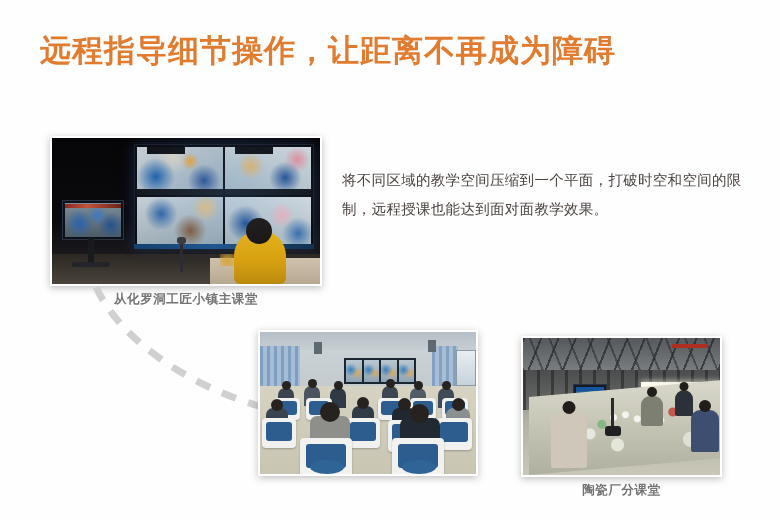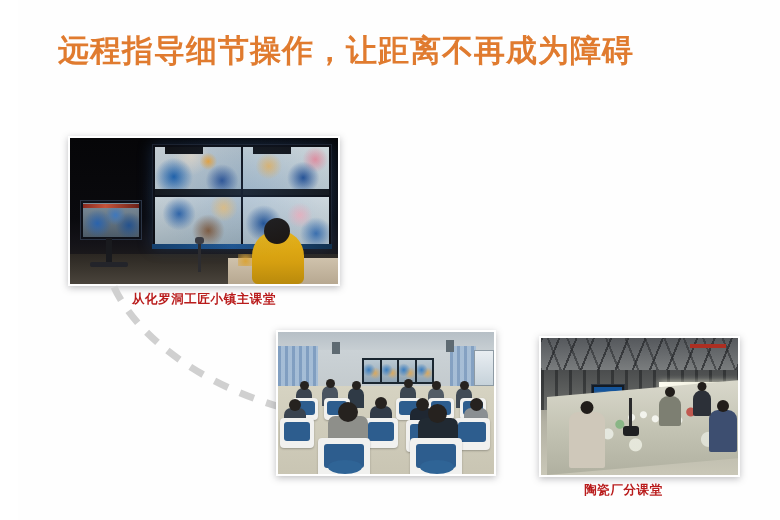--- a/index.html
+++ b/index.html
@@ -13,21 +13,20 @@
     overflow: hidden;
     position: relative;
     font-family: "Liberation Sans", "DejaVu Sans", sans-serif;
     background: #ffffff;
   }
 
   .slide {
     position: absolute;
     inset: 0;
     background: #fefefe;
-    margin-left: 18px;
   }
 
   
   .slide-title {
     position: absolute;
     left: 40px;
     top: 32px;
     font-size: 31px;
     font-weight: bold;
     letter-spacing: 1px;
@@ -336,37 +335,38 @@
     position: absolute;
     left: 70px; top: 275px;
     width: 210px; height: 150px;
     pointer-events: none;
   }
 
   
   .caption {
     position: absolute;
     font-size: 12.5px;
-    color: #b91c1c;
+    color: #737373;
     font-weight: bold;
     letter-spacing: 0.6px;
     white-space: nowrap;
     text-align: center;
   }
   #caption-main   { left: 50px;  top: 291px; width: 272px; }
   #caption-branch-a { left: 258px; top: 482px; width: 220px; }
-  #caption-branch-b { left: 505px; top: 482px; width: 201px; }
+  #caption-branch-b { left: 521px; top: 482px; width: 201px; }
 </style>
 </head>
 <body>
 
 <div class="slide">
 
   <div class="slide-title">远程指导细节操作，让距离不再成为障碍</div>
 
+  <div class="body-text">将不同区域的教学空间压缩到一个平面，打破时空和空间的限制，远程授课也能达到面对面教学效果。</div>
 
   <div class="photo" id="photo-main">
     <div class="scene">
       <div class="p1-bg"></div>
       <div class="p1-floor"></div>
 
       <div class="p1-side-monitor">
         <div class="m-img"></div>
         <div class="m-strip"></div>
       </div>

